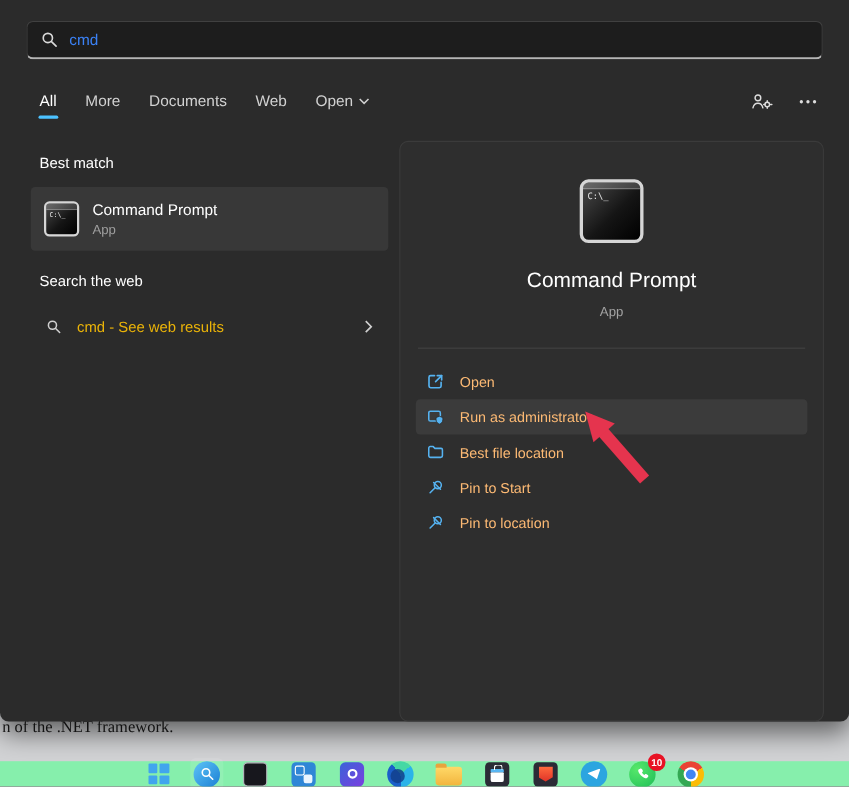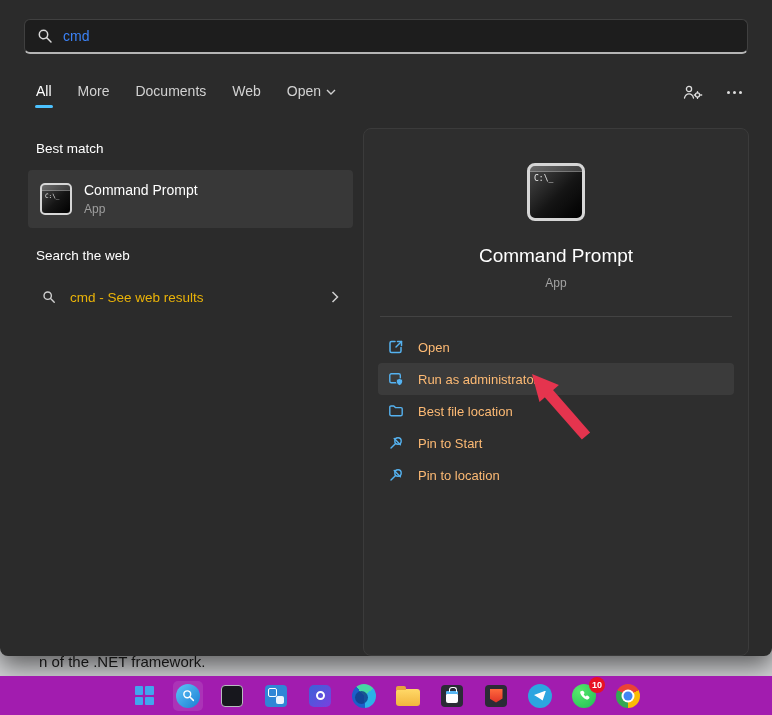--- a/index.html
+++ b/index.html
@@ -7,21 +7,21 @@
   body {
     position:relative; overflow:hidden;
     font-family:"Liberation Sans", sans-serif;
     background:#d2d3d5;
   }
 
   
   .bg-page { position:absolute; inset:0; background:#d2d3d5; }
   .bg-text {
     position:absolute; left:2px; top:653px;
-    font-family:Liberation Sans, sans-serif; font-size:15px; color:#1c1c1c;margin-left:37px;
+    font-family:Liberation Serif, serif; font-size:15px; color:#1c1c1c;
   }
 
   
   .overlay {
     position:absolute; left:0; top:0; width:772px; height:656px;
     background:#2b2b2b; border-radius:0 0 8px 8px;
     box-shadow:0 10px 24px rgba(0,0,0,.55);
   }
 
   
@@ -104,22 +104,22 @@
   }
   .action-row.highlight { background:#3b3b3b; }
   .a-icon { width:16px; height:16px; display:flex; align-items:center; justify-content:center; flex:0 0 auto; }
   .a-label { color:#fdba74; font-size:13px; }
 
   
   .arrow { position:absolute; left:524px; top:368px; width:78px; height:78px; pointer-events:none; }
 
   
   .taskbar {
-    position:absolute; left:0; bottom:0; width:772px; height:39px;
-    background:#a21caf; display:flex; align-items:center; justify-content:center; gap:14px;
+    position:absolute; left:0; bottom:0; width:772px; height:23px;
+    background:#86efac; display:flex; align-items:center; justify-content:center; gap:14px;
   }
   .tb-item { width:30px; height:30px; border-radius:5px; display:flex; align-items:center; justify-content:center; position:relative; }
   .tb-item.active-app { background:rgba(255,255,255,.10); }
 
   .win-logo { width:19px; height:19px; display:grid; grid-template-columns:1fr 1fr; grid-template-rows:1fr 1fr; gap:2px; }
   .win-logo i { background:#41a5ee; border-radius:1px; }
 
   .tb-search-circle { width:24px; height:24px; border-radius:50%; background:linear-gradient(135deg,#5ec4f7,#1b7fd4); display:flex; align-items:center; justify-content:center; color:#fff; }
   .tb-search-circle svg { width:13px; height:13px; }
 

